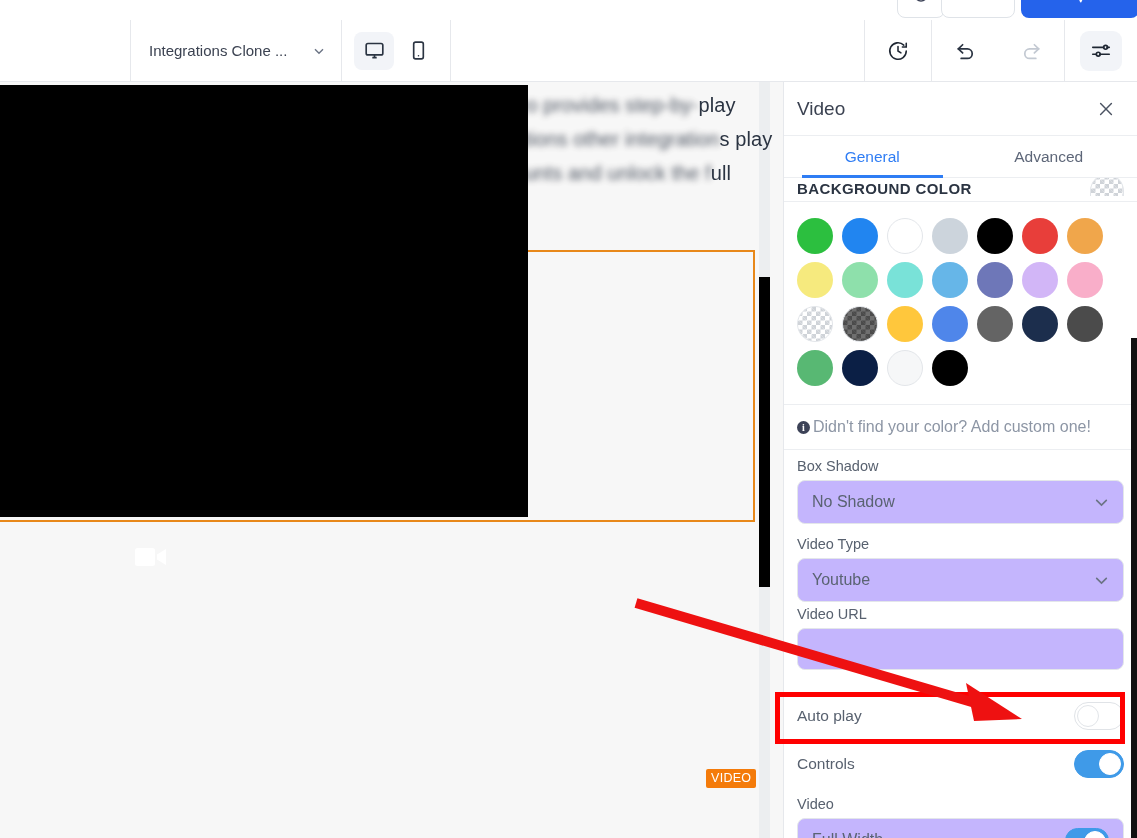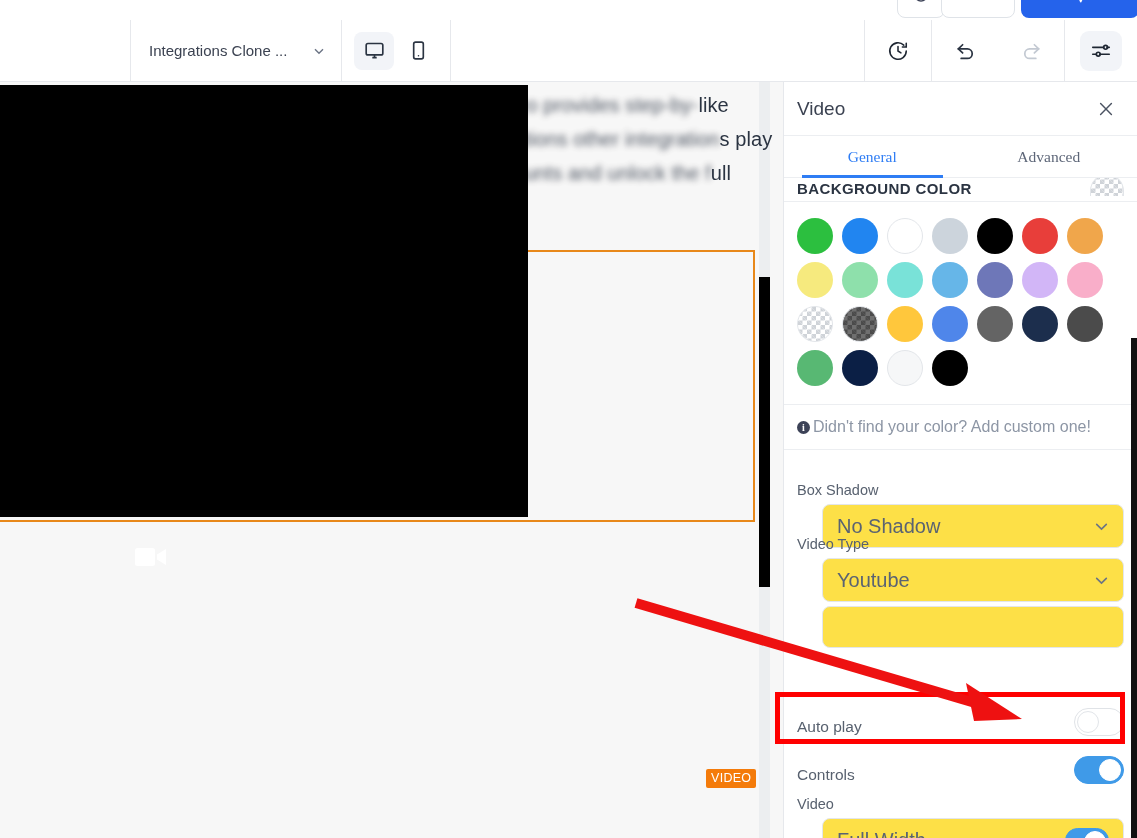--- a/index.html
+++ b/index.html
@@ -111,21 +111,21 @@
   }
   .panel-head {
     height: 54px; display: flex; align-items: center;
     padding: 0 22px 0 13px; border-bottom: 1px solid #eceef1;
   }
   .panel-title { font-size: 19px; color: #3b4251; flex: 1; }
   .close-x { width: 18px; height: 18px; }
   .tabs { display: flex; height: 42px; border-bottom: 1px solid #eceef1; }
   .tab {
     flex: 1; display: flex; align-items: center; justify-content: center;
-    font-size: 15.5px; color: #5d6678; position: relative; font-family: Liberation Serif, serif;
+    font-size: 15.5px; color: #5d6678; position: relative;
   }
   .tab.active { color: #2f7df4; }
   .tab.active::after {
     content: ""; position: absolute; left: 10%; right: 10%; bottom: -1px;
     height: 3px; background: #2f7df4;
   }
 
   .panel-body { position: relative; height: 660px; overflow: hidden; }
   .sec-head {
     position: absolute; left: 13px; top: 2px;
@@ -179,29 +179,29 @@
     color: #fff; font-size: 10px; line-height: 13px; text-align: center;
     font-weight: 700; font-family: "Liberation Serif", serif;
     flex: 0 0 auto;
   }
   .custom-note { font-size: 16px; color: #8d96a5; }
 
   .fld { position: absolute; left: 13px; width: 327px; }
   .fld-label { font-size: 14.5px; color: #58616f; margin-bottom: 6px; }
   .fld-box {
     height: 44px; border: 1px solid #e3e6ea; border-radius: 8px;
-    background: #fde047; display: flex; align-items: center;
-    padding: 0 14px; font-size: 20px; color: #5a6372; margin-left: 25px;
+    background: #c4b5fd; display: flex; align-items: center;
+    padding: 0 14px; font-size: 16px; color: #5a6372;
   }
   .fld-box .v { flex: 1; }
   .fld-box.empty { height: 42px; }
 
   .toggle-row {
     position: absolute; left: 13px; width: 327px; height: 40px;
-    display: flex; align-items: flex-end;
+    display: flex; align-items: center;
   }
   .toggle-label { flex: 1; font-size: 15.5px; color: #58616f; }
   .tgl {
     width: 50px; height: 28px; border-radius: 16px; position: relative;
     border: 1px solid #e0e3e7; background: #ffffff;
   }
   .tgl .knob {
     position: absolute; top: 2px; left: 2px; width: 22px; height: 22px;
     border-radius: 50%; background: #ffffff; border: 1px solid #e2e5e9;
   }
@@ -317,21 +317,21 @@
         </div>
       </div>
     </div>
   </div>
 
   <div class="canvas">
     <div class="canvas-scroll-track"></div>
     <div class="canvas-scroll"></div>
 
     <div class="blur-para">
-      <div class="row"><span>nd mo</span><span class="bl">re can make day-to-day tasks more efficient. The video provides step-by-</span><span>like</span></div>
+      <div class="row"><span>nd mo</span><span class="bl">re can make day-to-day tasks more efficient. The video provides step-by-</span><span>play</span></div>
       <div class="row"><span>My B</span><span class="bl">usiness, Meta Business Pages, and Stripe. It also mentions other integration</span><span>s play</span></div>
       <div class="row"><span>instru</span><span class="bl">ctions, users can successfully integrate essential accounts and unlock the f</span><span>ull</span></div>
       <div class="row indent"><span class="bl">potential of their accounts.</span></div>
     </div>
 
     <div class="video-wrap"></div>
     <div class="video-black"></div>
     <svg class="vid-cam" viewBox="0 0 34 24">
       <rect x="1" y="3" width="20" height="18" rx="2.5" fill="#ffffff"></rect>
       <path d="M23 9.5 L32 4 V20 L23 14.5 Z" fill="#ffffff"></path>
@@ -436,41 +436,42 @@
           <div class="swatch-cell">
             <div class="swatch" style="background: rgb(0, 0, 0);"></div>
           </div>
         </div>
 
       <div class="custom-note-row">
         <span class="info-dot">i</span>
         <span class="custom-note">Didn't find your color? Add custom one!</span>
       </div>
 
-      <div class="fld" style="top:304px">
+      <div class="fld" style="top:280px">
         <div class="fld-label">Box Shadow</div>
         <div class="fld-box">
           <span class="v">No Shadow</span>
           <svg width="15" height="15" viewBox="0 0 14 14" fill="none" stroke="#6b7485" stroke-width="1.5" stroke-linecap="round">
               <path d="M2.5 5 L7 9.5 L11.5 5"></path>
             </svg>
         </div>
       </div>
 
       <div class="fld" style="top:358px">
         <div class="fld-label">Video Type</div>
         <div class="fld-box">
           <span class="v">Youtube</span>
           <svg width="15" height="15" viewBox="0 0 14 14" fill="none" stroke="#6b7485" stroke-width="1.5" stroke-linecap="round">
               <path d="M2.5 5 L7 9.5 L11.5 5"></path>
             </svg>
         </div>
       </div>
 
       <div class="fld" style="top:428px">
+        <div class="fld-label">Video URL</div>
         <div class="fld-box empty">
           <span class="v"></span>
         </div>
       </div>
 
       <div class="toggle-row" style="top:518px">
         <span class="toggle-label">Auto play</span>
         <div class="tgl">
             <div class="knob"></div>
           </div>

